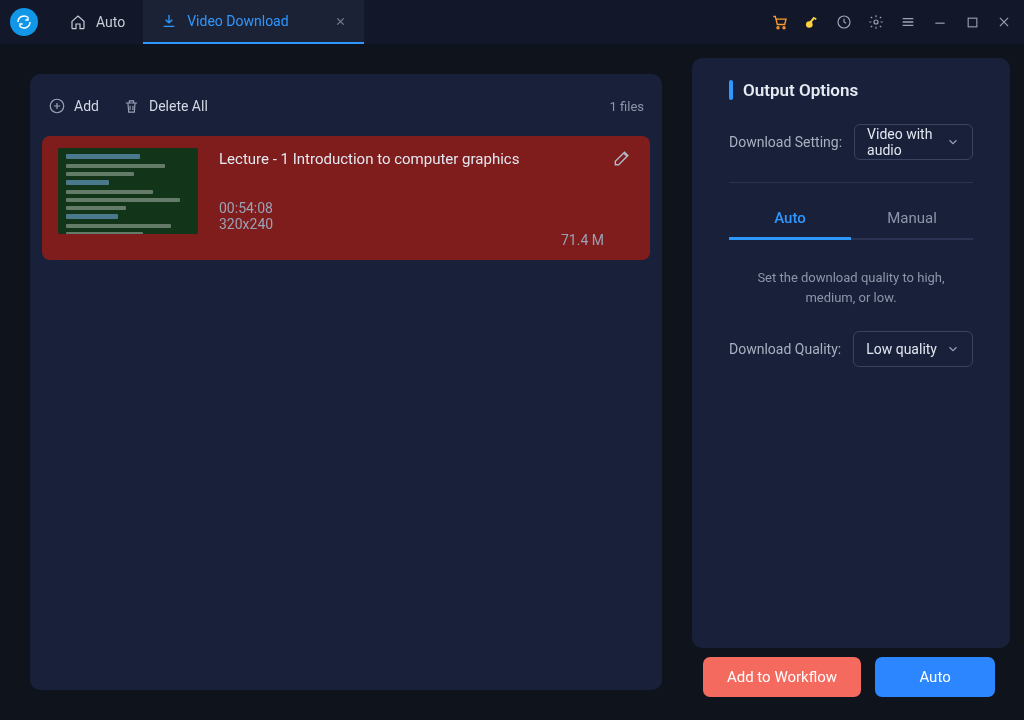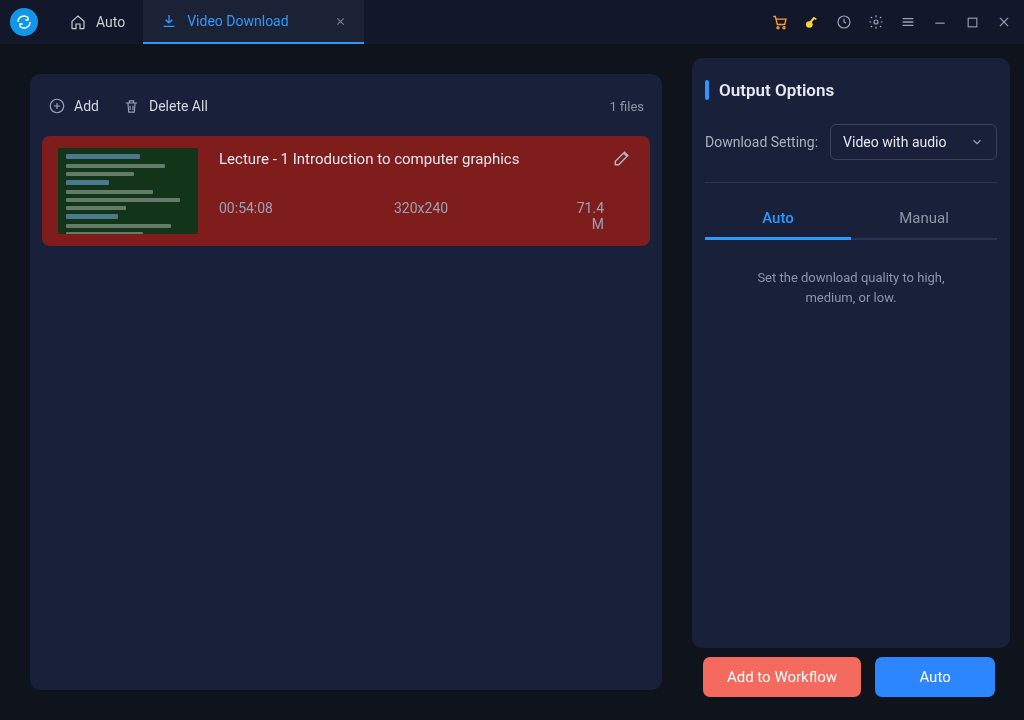--- a/index.html
+++ b/index.html
@@ -32,27 +32,27 @@
 
 .item { background:#7f1d1d; border-radius:8px; margin-top:10px; padding:12px 16px; display:flex; align-items:flex-start; gap:21px; }
 .thumb { width:140px; height:86px; background:#12351a; border-radius:2px; padding:6px 8px; overflow:hidden; position:relative; }
 .thumb .line { height:4px; background:rgba(255,255,255,0.35); border-radius:1px; margin-bottom:4px; }
 .thumb .line.s1{width:80%} .thumb .line.s2{width:55%} .thumb .line.s3{width:70%} .thumb .line.s4{width:92%} .thumb .line.s5{width:48%} .thumb .line.s6{width:85%} .thumb .line.s7{width:62%}
 .thumb .hdr { height:5px; margin-bottom:5px; background:rgba(130,190,255,0.5); width:60%; border-radius:1px; }
 .item-body { flex:1; display:flex; flex-direction:column; gap:30px; }
 .item-title-row { display:flex; align-items:center; }
 .item-title { font-size:15px; color:#e3e7f0; flex:1; }
 .edit-btn { width:22px; height:22px; cursor:pointer; color:#b0b7c8; }
-.item-meta { display:flex; font-size:14px; color:#9aa2b5; }
+.item-meta { display:flex; font-size:14px; color:#9aa2b5;flex-direction:column; }
 .meta-dur { width:175px; }
 .meta-res { width:180px; }
 .meta-size { flex:1; text-align:right; padding-right:30px; }
 
 
-.opt-panel { background:#18203a; border-radius:10px; flex:1; padding:22px 13px; }
+.opt-panel { background:#18203a; border-radius:10px; flex:1; padding:22px 37px; }
 .panel-title-row { display:flex; align-items:center; gap:10px; margin-bottom:24px; }
 .panel-title-row .bar { width:4px; height:20px; background:#2f98ff; border-radius:2px; }
 .panel-title { font-size:17px; font-weight:600; color:#e6eaf2; }
 .field-row { display:flex; align-items:center; gap:12px; margin-bottom:22px; }
 .field-label { font-size:14px; color:#a8b0c0; }
 .select { flex:1; height:36px; border:1px solid #3a4360; border-radius:6px; background:#18203a; display:flex; align-items:center; padding:0 12px; justify-content:space-between; cursor:pointer; color:#e3e7f0; font-size:14px; }
 .select .chev { color:#9aa2b5; }
 
 .divider { height:1px; background:#2a3352; margin:6px 0 0 0; }
 
@@ -228,20 +228,31 @@
 
       <div class="divider"></div>
 
       <div class="subtabs">
         <div class="subtab active"><span>Auto</span></div>
         <div class="subtab"><span>Manual</span></div>
       </div>
 
       <div class="hint">Set the download quality to high, medium, or low.</div>
 
+      <div class="field-row">
+        <div class="field-label">Download Quality:</div>
+        <div class="select">
+          <span>Low quality</span>
+          <span class="chev">
+              <svg width="14" height="14" viewBox="0 0 24 24" fill="none" stroke="currentColor" stroke-width="2">
+                <path d="M6 9l6 6 6-6"></path>
+              </svg>
+            </span>
+        </div>
+      </div>
     </div>
 
     <div class="footer">
       <div class="btn workflow">
           <span>Add to Workflow</span>
         </div>
       <div class="btn start">
           <span>Auto</span>
         </div>
     </div>

